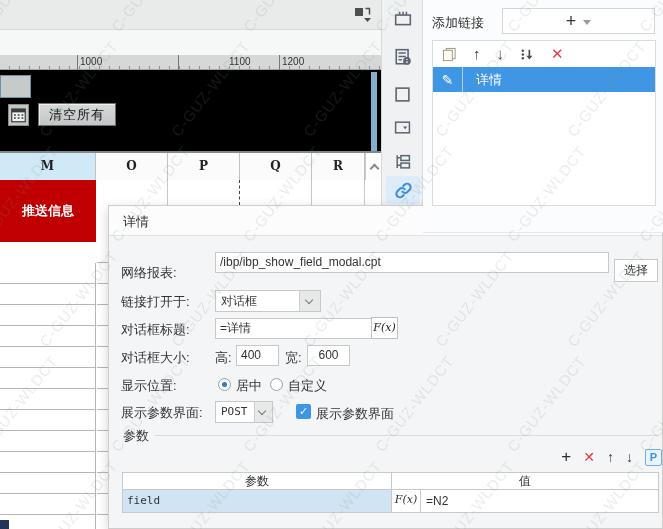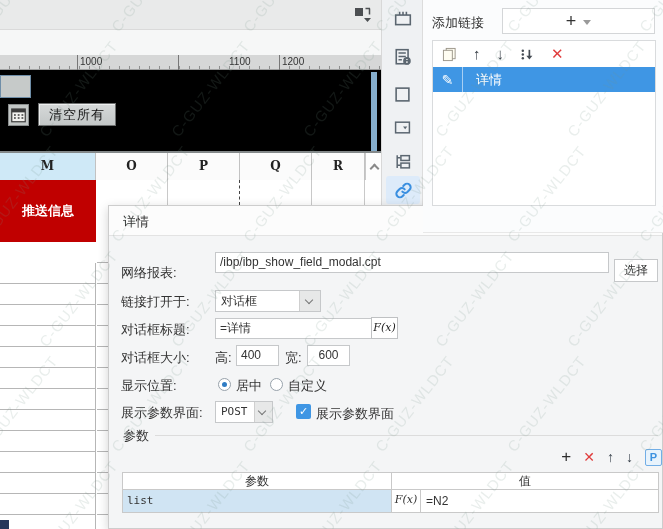--- a/index.html
+++ b/index.html
@@ -300,21 +300,21 @@
       <span class="pt-arrow">↓</span>
       <span class="pt-p">P</span>
     </div>
 
     <div class="param-table">
       <div class="pt-header">
         <span class="h1">参数</span>
         <span class="h2">值</span>
       </div>
       <div class="pt-row">
-        <span class="pt-name">list</span>
+        <span class="pt-name">field</span>
         <span class="pt-fx">F(x)</span>
         <span class="pt-val">=N2</span>
       </div>
     </div>
   </div>
 
   <div class="wm-layer">
       <span class="wm" style="left: -40px; top: -25px;">C-GUZ-WLDCT</span>
       <span class="wm" style="left: 92px; top: -25px;">C-GUZ-WLDCT</span>
       <span class="wm" style="left: 224px; top: -25px;">C-GUZ-WLDCT</span>

